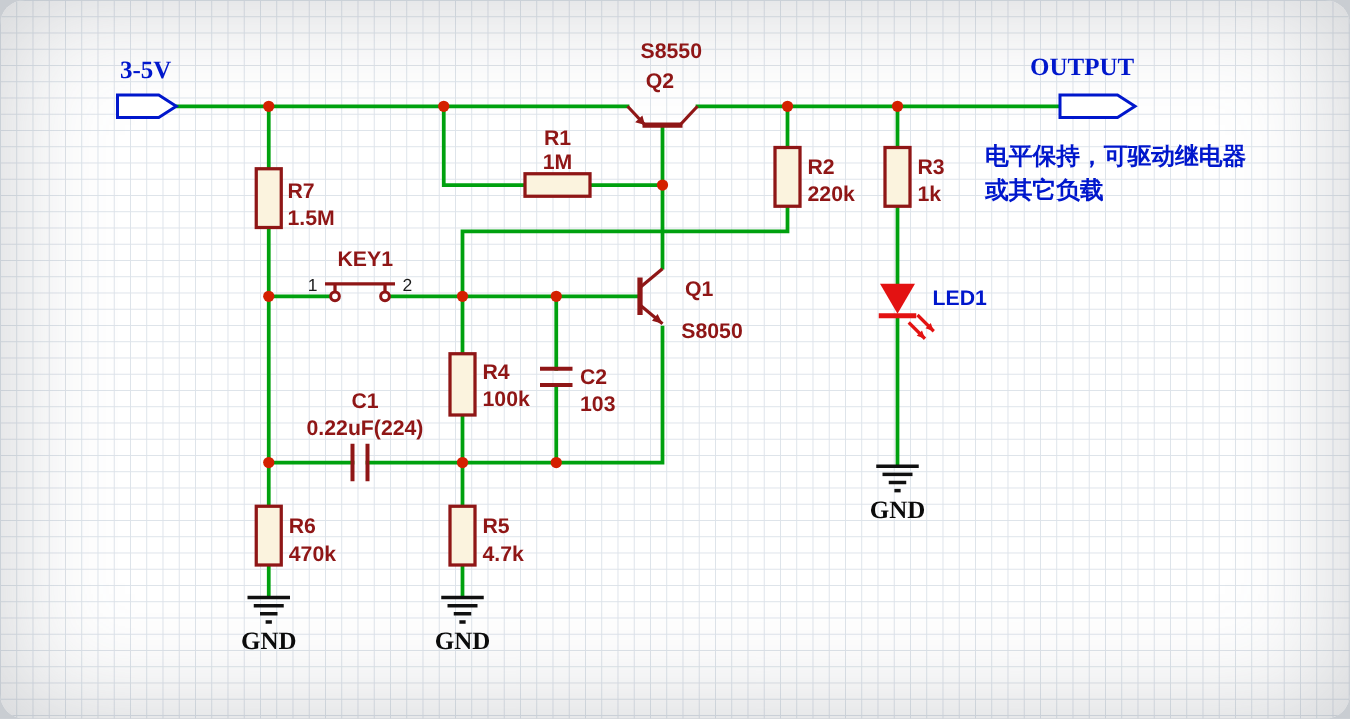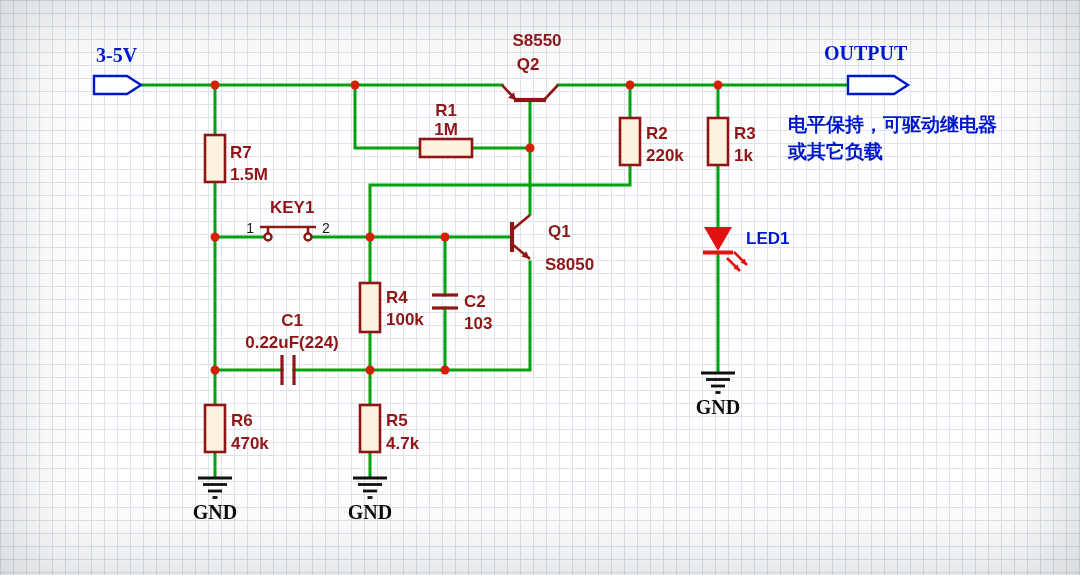--- a/index.html
+++ b/index.html
@@ -1,19 +1,19 @@
 <!DOCTYPE html>
 <html><head>
 <meta charset="utf-8">
 <style>
   html,body{margin:0;padding:0;background:#c9cdd2;}
   .canvas{
     position:relative;
     width:1080px;height:575px;
-    border-radius:0;
+    border-radius:20px;
     overflow:hidden;
     background-color:#ffffff;
     background-image:
       linear-gradient(#dde3ea 1px, transparent 1px),
       linear-gradient(90deg, #dde3ea 1px, transparent 1px);
     background-size:13px 13px;
     box-shadow: inset 0 0 90px rgba(90,95,105,0.30);
   }
   svg{position:absolute;left:0;top:0;}
   .w{stroke:#00A10F;stroke-width:3;fill:none;stroke-linecap:square;}

